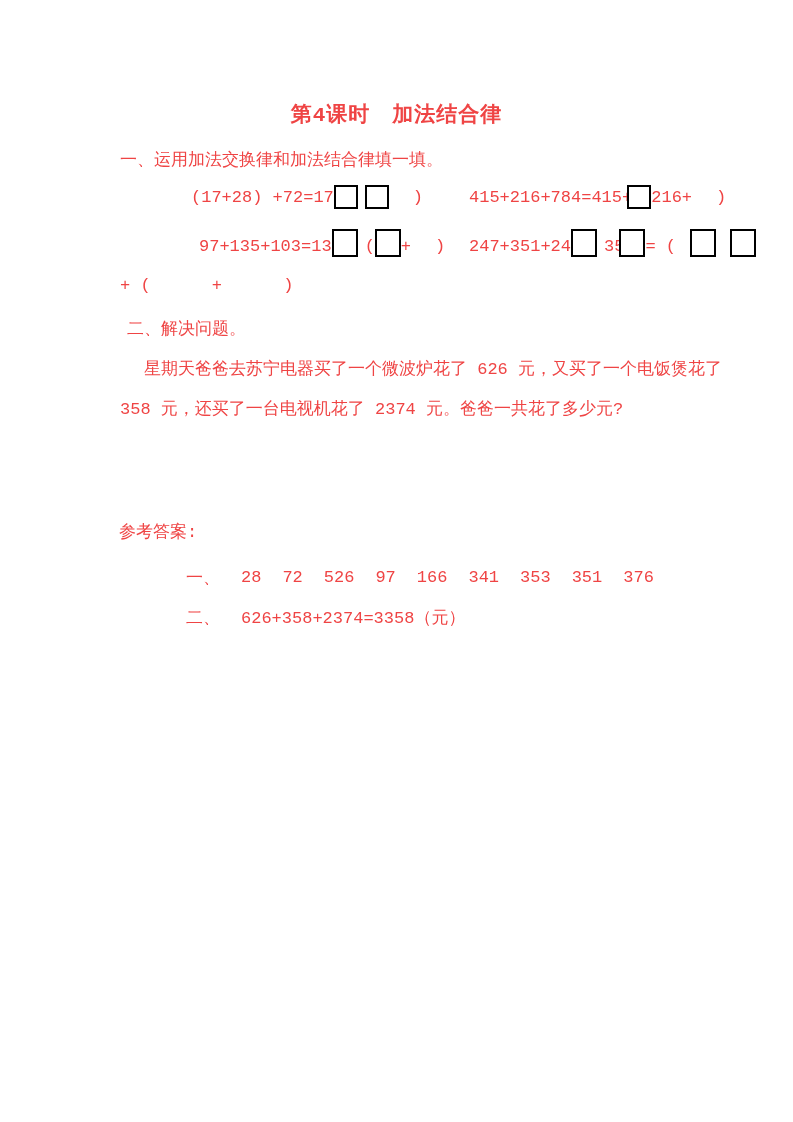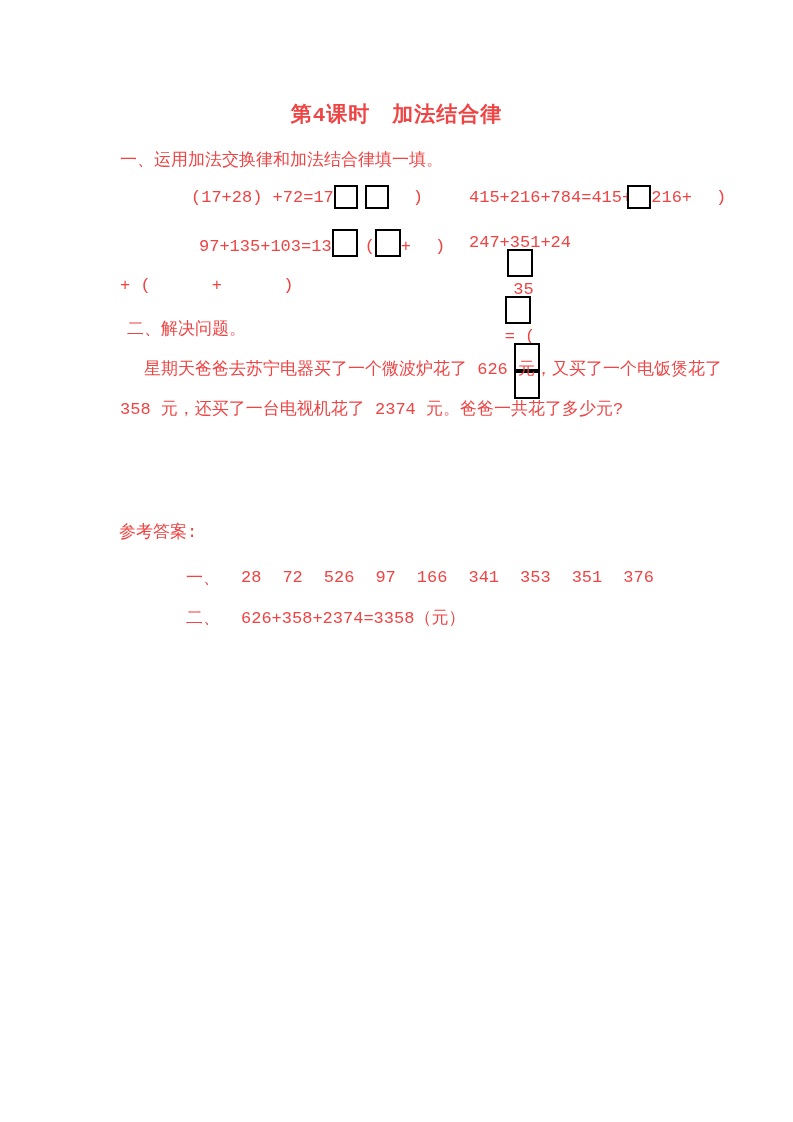--- a/index.html
+++ b/index.html
@@ -84,21 +84,21 @@
 
   <div class="abs eq-row" style="top:233px; left:158px;">
     <span>97+135+103=13</span>
     <span class="fill-box b2"></span>
     <span class="gap-sm">(</span>
     <span class="fill-box b2"></span>
     <span>+</span>
     <span class="gap-lg">)</span>
   </div>
 
-  <div class="abs eq-row" style="top:233px; left:428px;flex-direction:column;">
+  <div class="abs eq-row" style="top:233px; left:428px;">
     <span>247+351+24</span>
     <span class="fill-box b2"></span>
     <span class="gap-sm">35</span>
     <span class="fill-box b2 overlap"></span>
     <span>= (</span>
     <span class="fill-box b2 gap-md"></span>
     <span class="fill-box b2 gap-md"></span>
   </div>
 
   <div class="abs body-text" style="top:276px; left:120px;">+ (      +      )</div>

